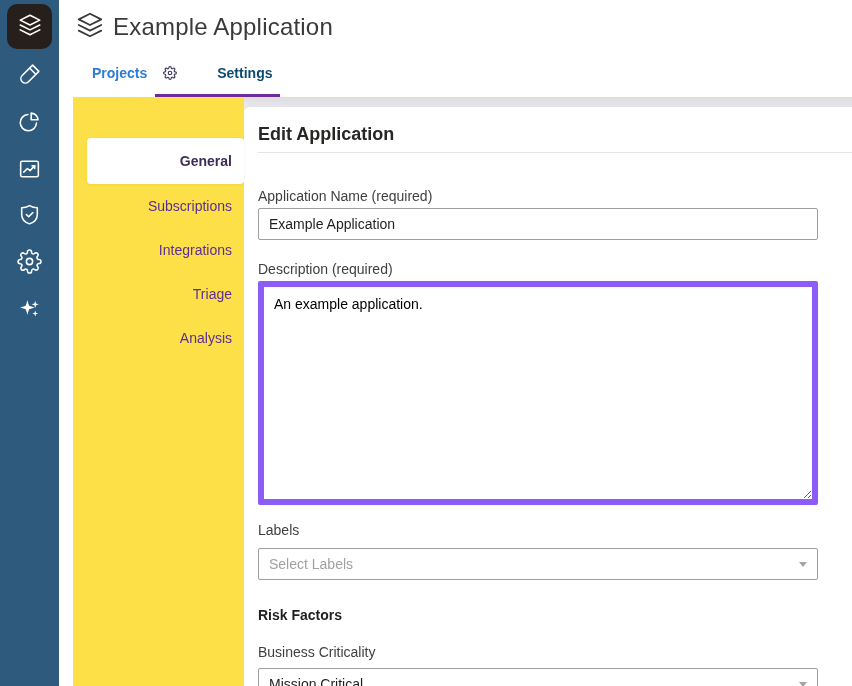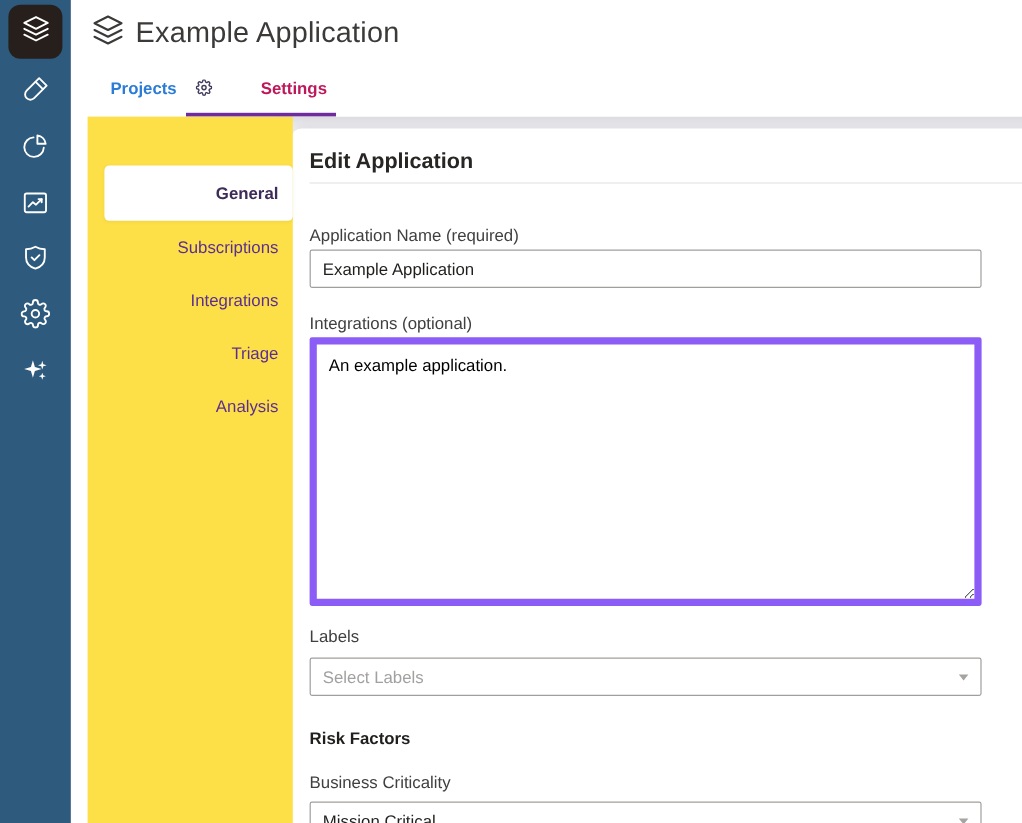--- a/index.html
+++ b/index.html
@@ -16,21 +16,21 @@
 
   
   .header { position:absolute; left:59px; top:0; width:793px; height:97px; background:#fff; z-index:4; }
   .title-row { position:absolute; left:16px; top:10px; display:flex; align-items:center; gap:8px; }
   .app-title { font-size:24px; font-weight:300; color:#3b3a39; letter-spacing:0.2px; }
 
   .tabs { position:absolute; left:25px; bottom:4px; display:flex; height:40px; }
   .tab { position:relative; display:flex; align-items:center; gap:5px; padding:0 8px;
          font-size:14px; font-weight:600; cursor:pointer; }
   .tab.projects { color:#2b7cd6; }
-  .tab.settings { color:#be185d;gap:40px; }
+  .tab.settings { color:#0c4a6e;gap:40px; }
   .tab .underline { position:absolute; left:0; right:0; bottom:-4px; height:3px; background:#702b9e; }
 
   
   .subnav { position:absolute; left:73px; top:97px; width:171px; height:589px; background:#fde047; z-index:3; padding-top:41px; }
   .subnav-item { height:44px; display:flex; align-items:center; justify-content:flex-end;
                  padding-right:12px; font-size:14px; color:#5b2f92; cursor:pointer; }
   .subnav-item.active { height:46px; background:#fff; border-radius:4px; margin-left:14px;
                         color:#3e2b57; font-weight:600; box-shadow:0 1px 3px rgba(0,0,0,0.06); }
 
   
@@ -188,21 +188,21 @@
 
 <div class="content">
   <div class="card">
 
     <h1>Edit Application</h1>
     <div class="divider"></div>
 
     <label class="f-label lbl-name">Application Name (required)</label>
     <input class="txt-input" type="text" value="Example Application" style="">
 
-    <label class="f-label lbl-desc">Integrations (optional)</label>
+    <label class="f-label lbl-desc">Description (required)</label>
     <textarea class="txt-area" style="">An example application.</textarea>
 
     <label class="f-label lbl-labels">Labels</label>
     <div class="select labels">
       <span>Select Labels</span>
       <span class="caret"></span>
     </div>
 
     <div class="section-h">Risk Factors</div>
 

